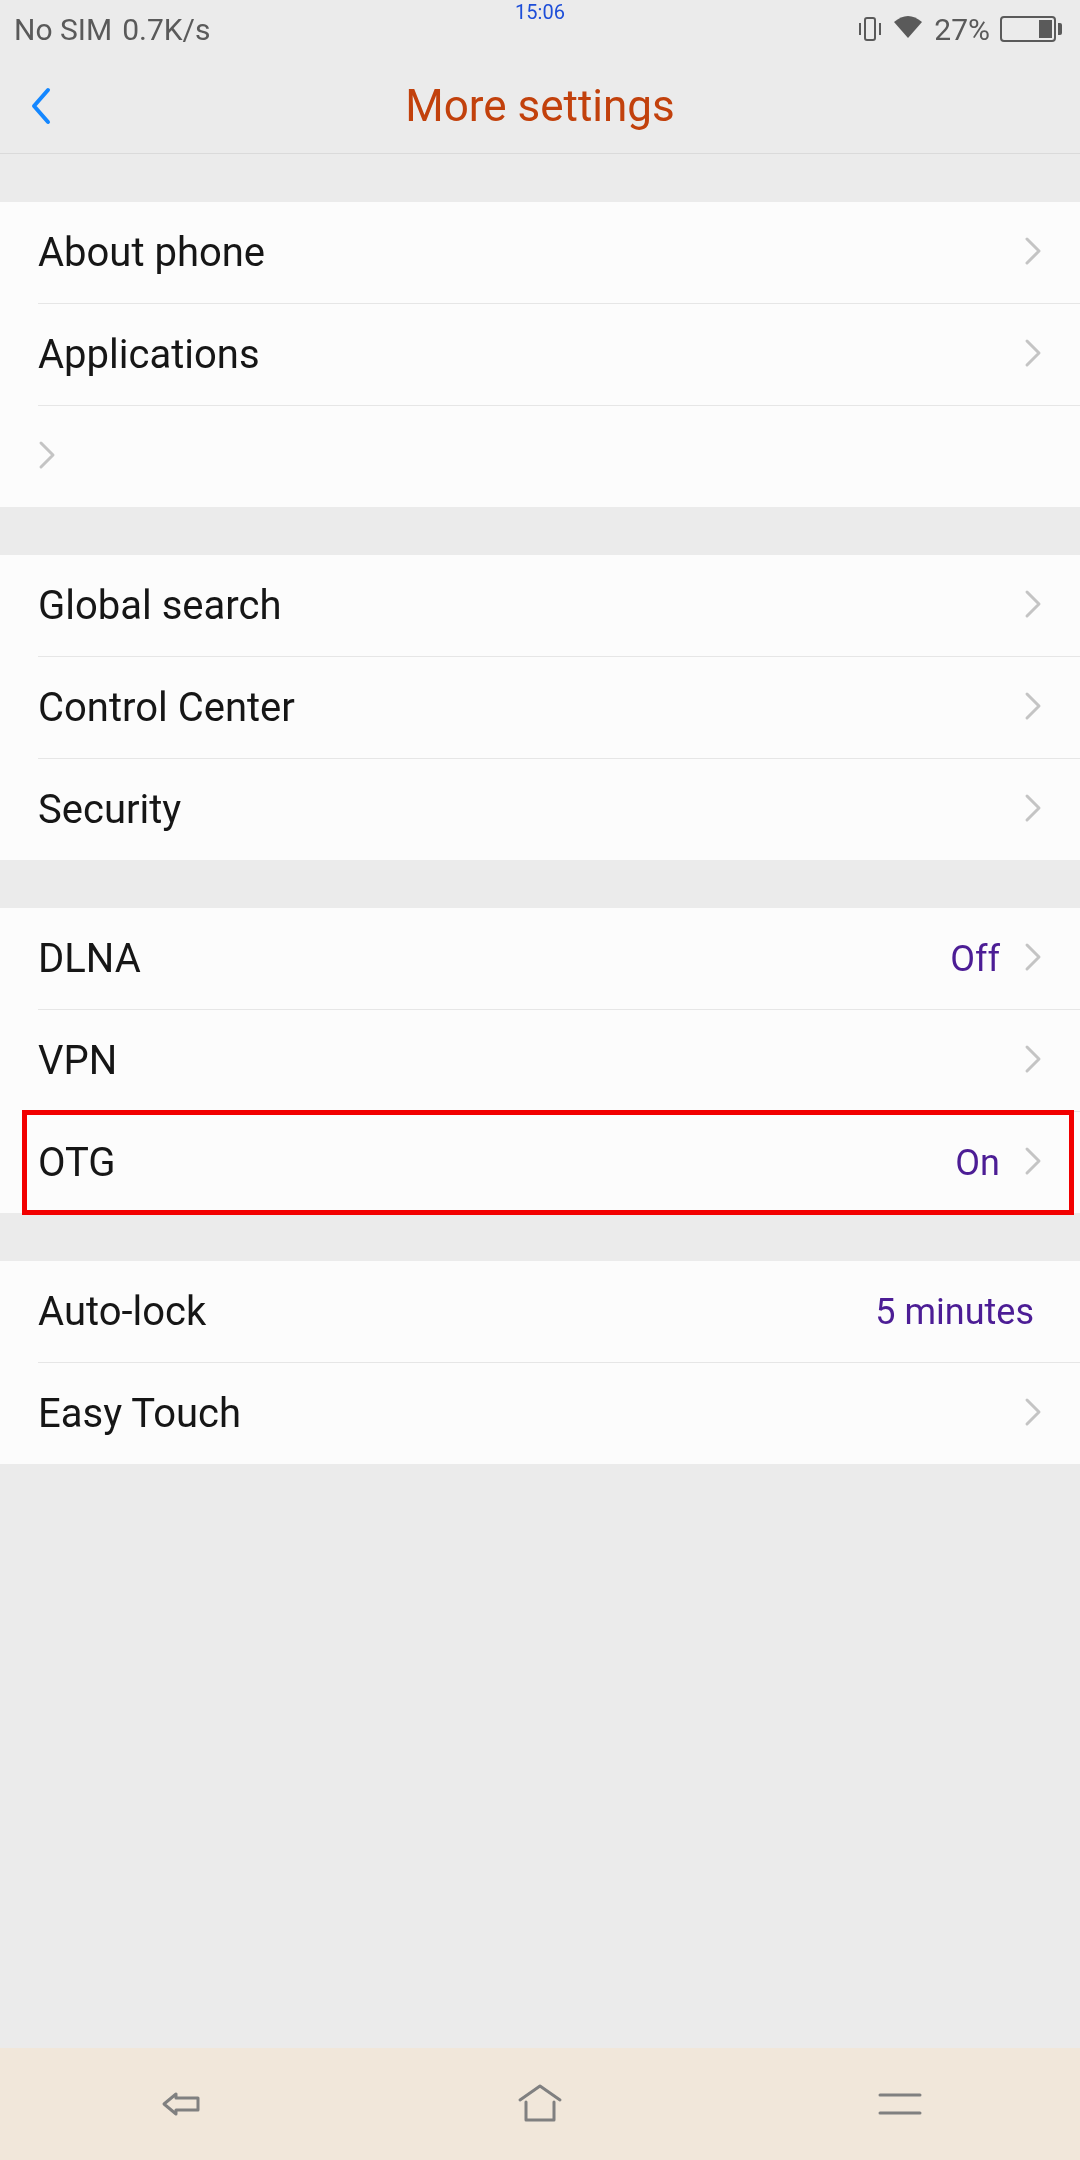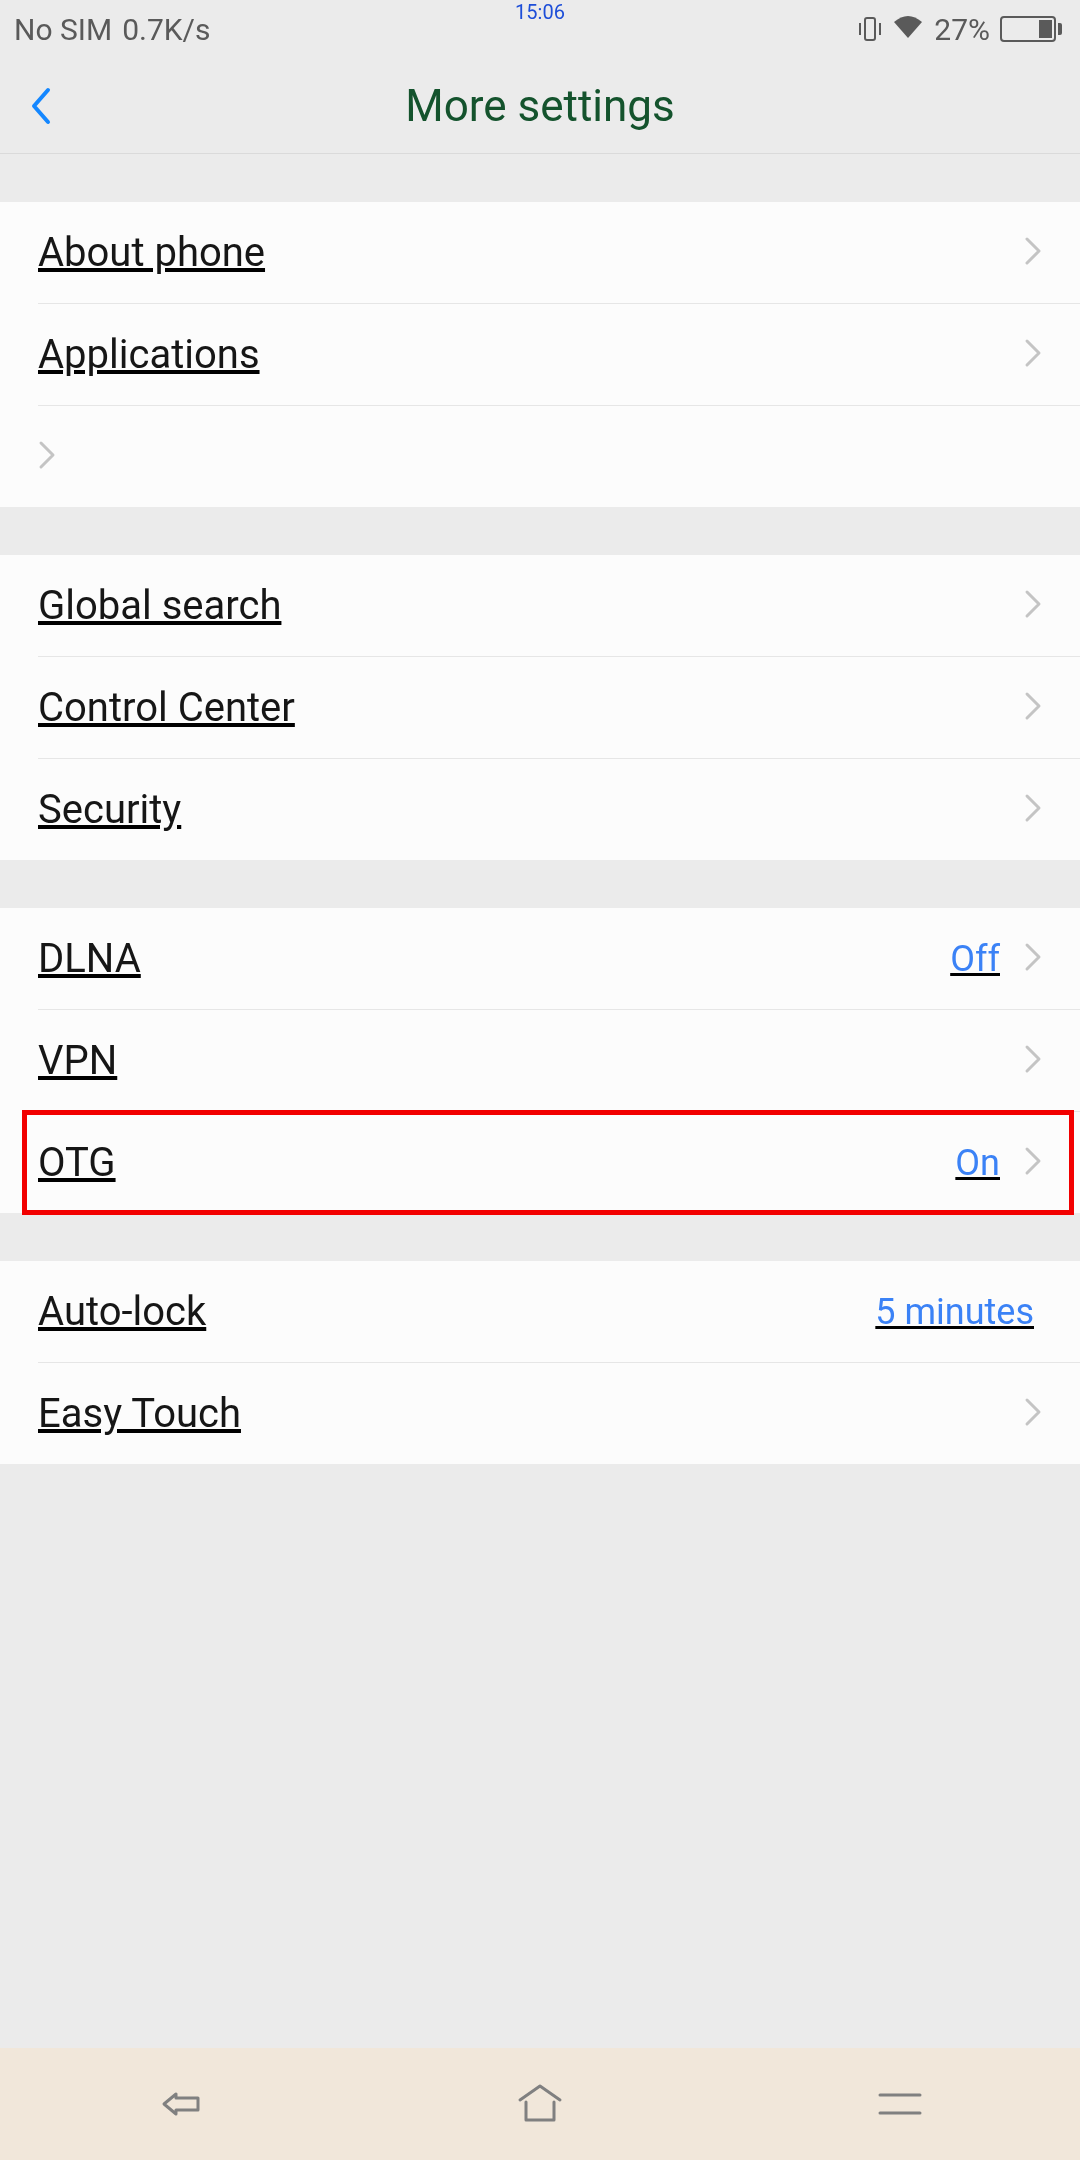--- a/index.html
+++ b/index.html
@@ -93,47 +93,46 @@
     }
     .back-button svg {
       width: 24px;
       height: 40px;
     }
     .header-title {
       position: absolute;
       left: 50%;
       transform: translateX(-50%);
       font-size: 44px;
-      color: #14532d;
+      color: #c2410c;
       font-weight: 400;
     }
     .gap {
       height: 48px;
       background: #ebebeb;
     }
     .section {
       background: #fcfcfc;
-      text-decoration: underline;
     }
     .row {
       height: 101px;
       display: flex;
       align-items: center;
       padding: 0 38px;
       position: relative;
       background: #fcfcfc;
     }
     .row-label {
       font-size: 40px;
       color: #161616;
       flex: 1;
     }
     .row-value {
       font-size: 36px;
-      color: #3b82f6;
+      color: #4c1d95;
       margin-right: 24px;
     }
     .chevron svg {
       width: 18px;
       height: 30px;
     }
     .divider {
       height: 1px;
       background: #e6e6e6;
       margin-left: 38px;

